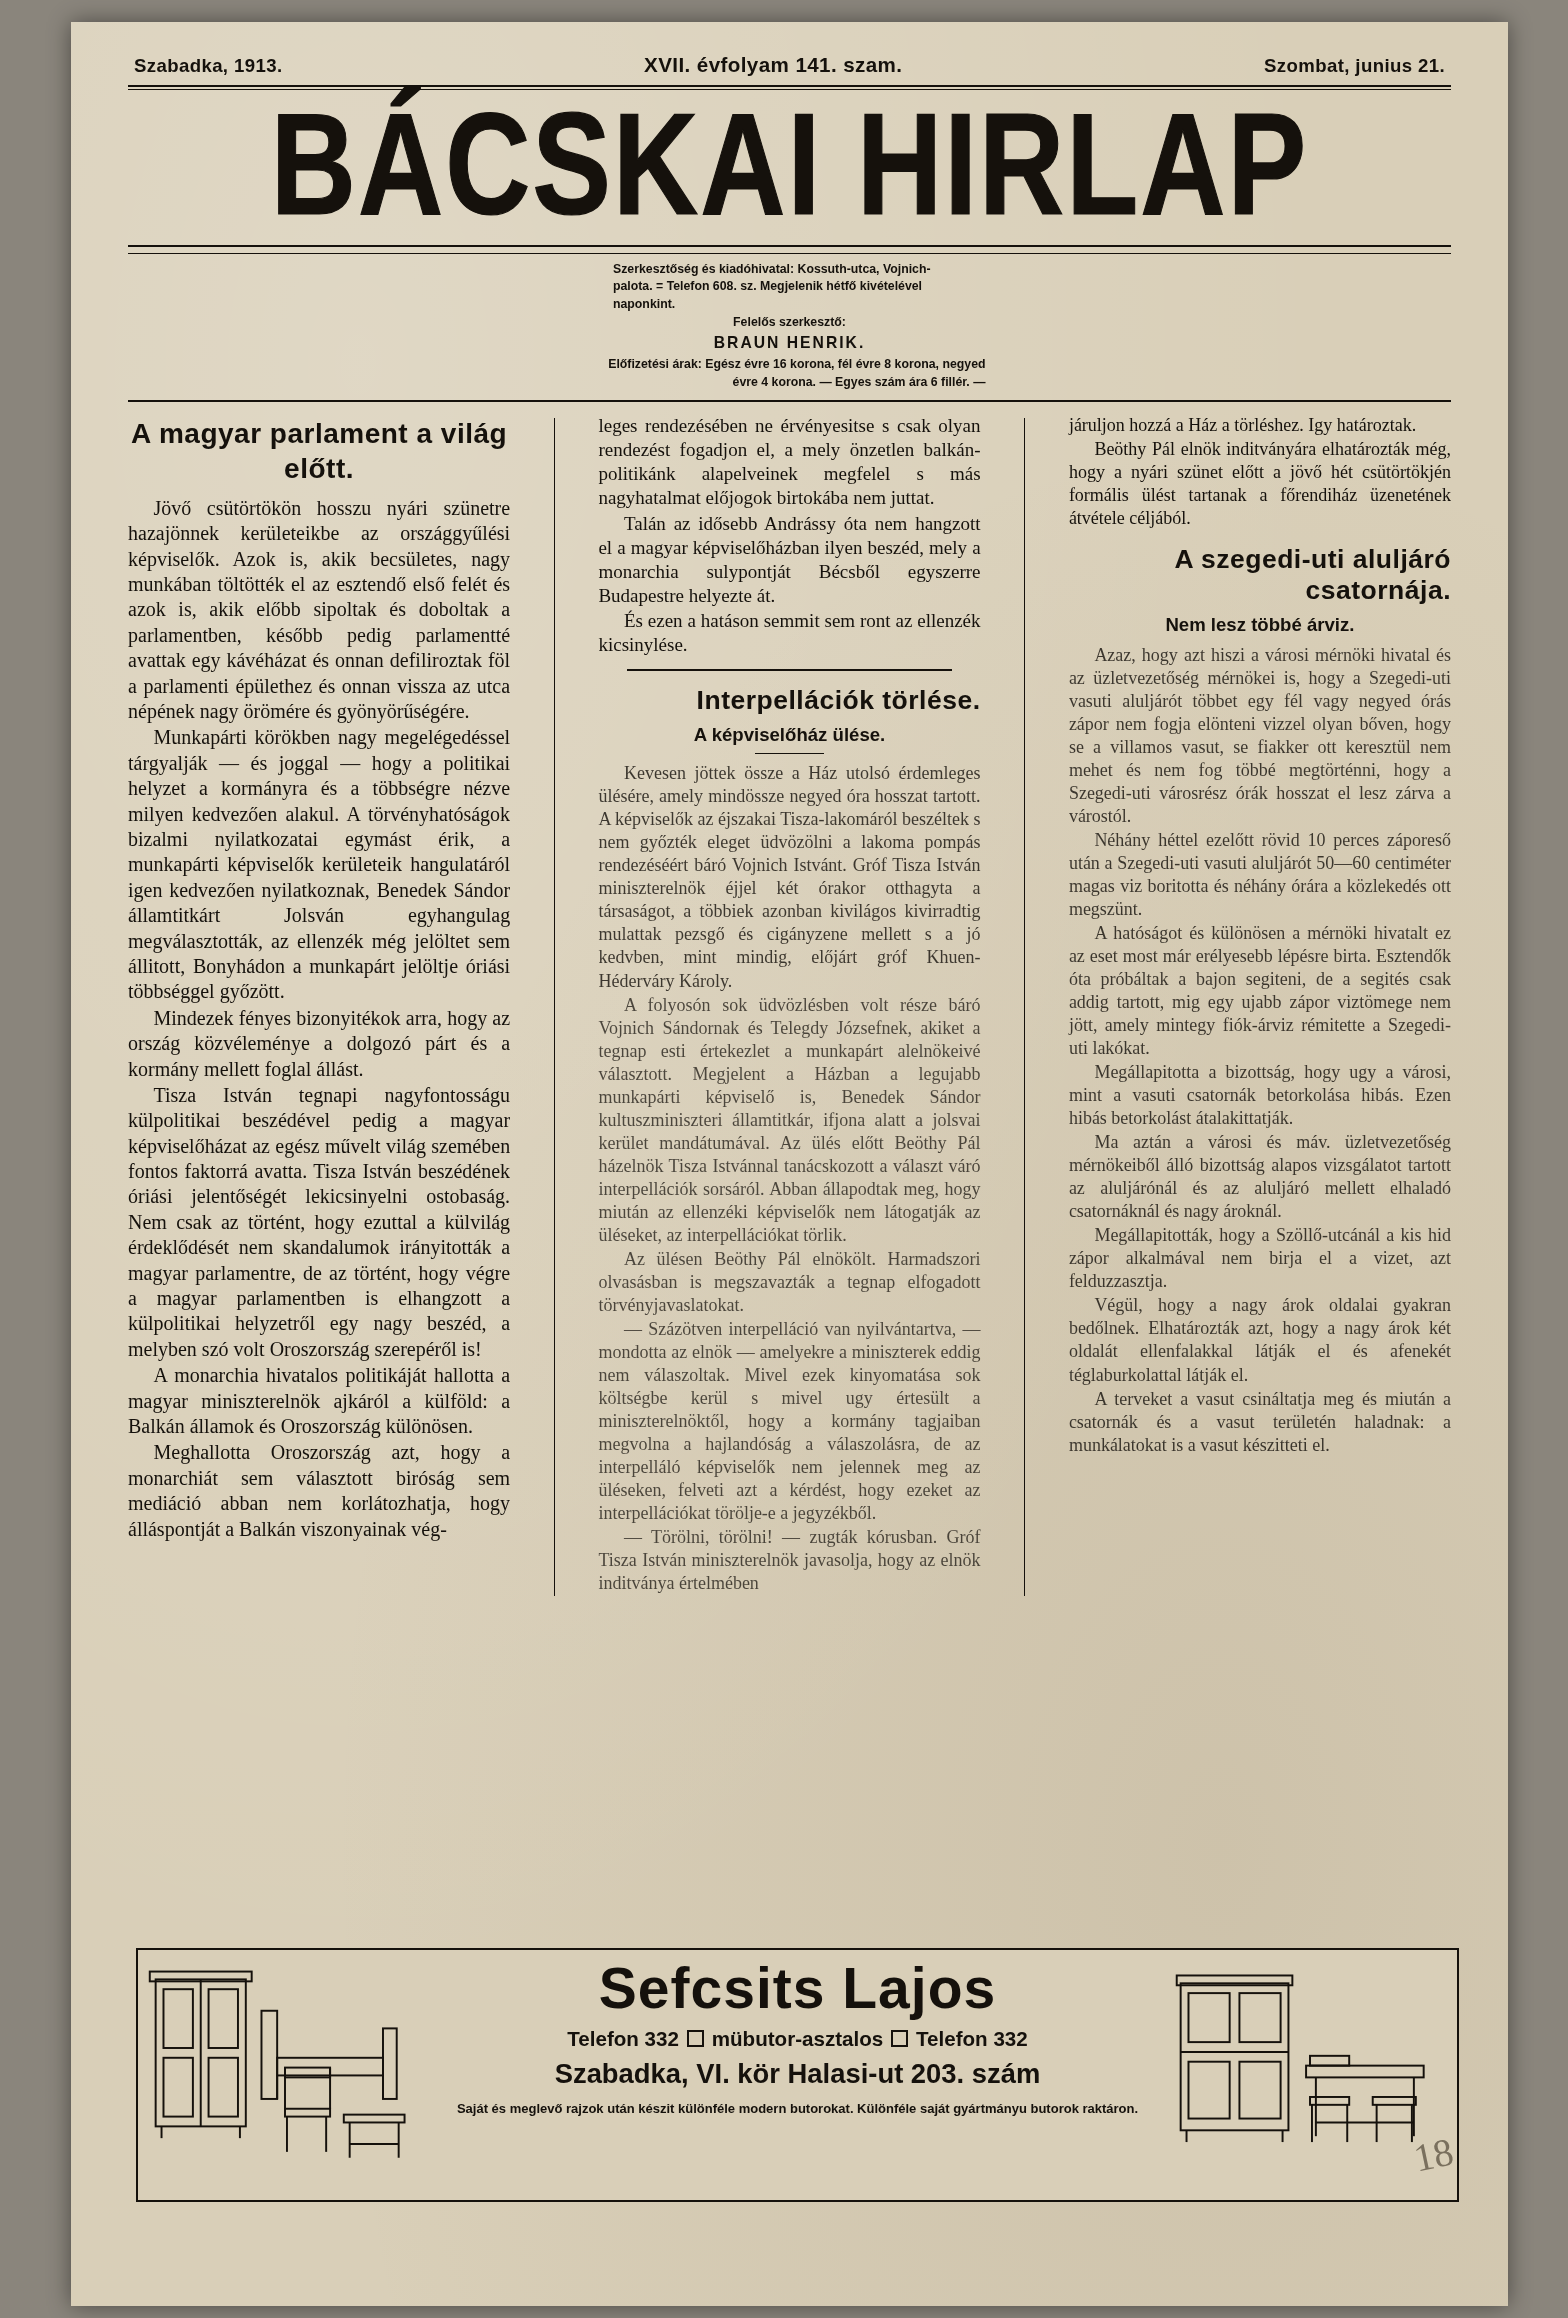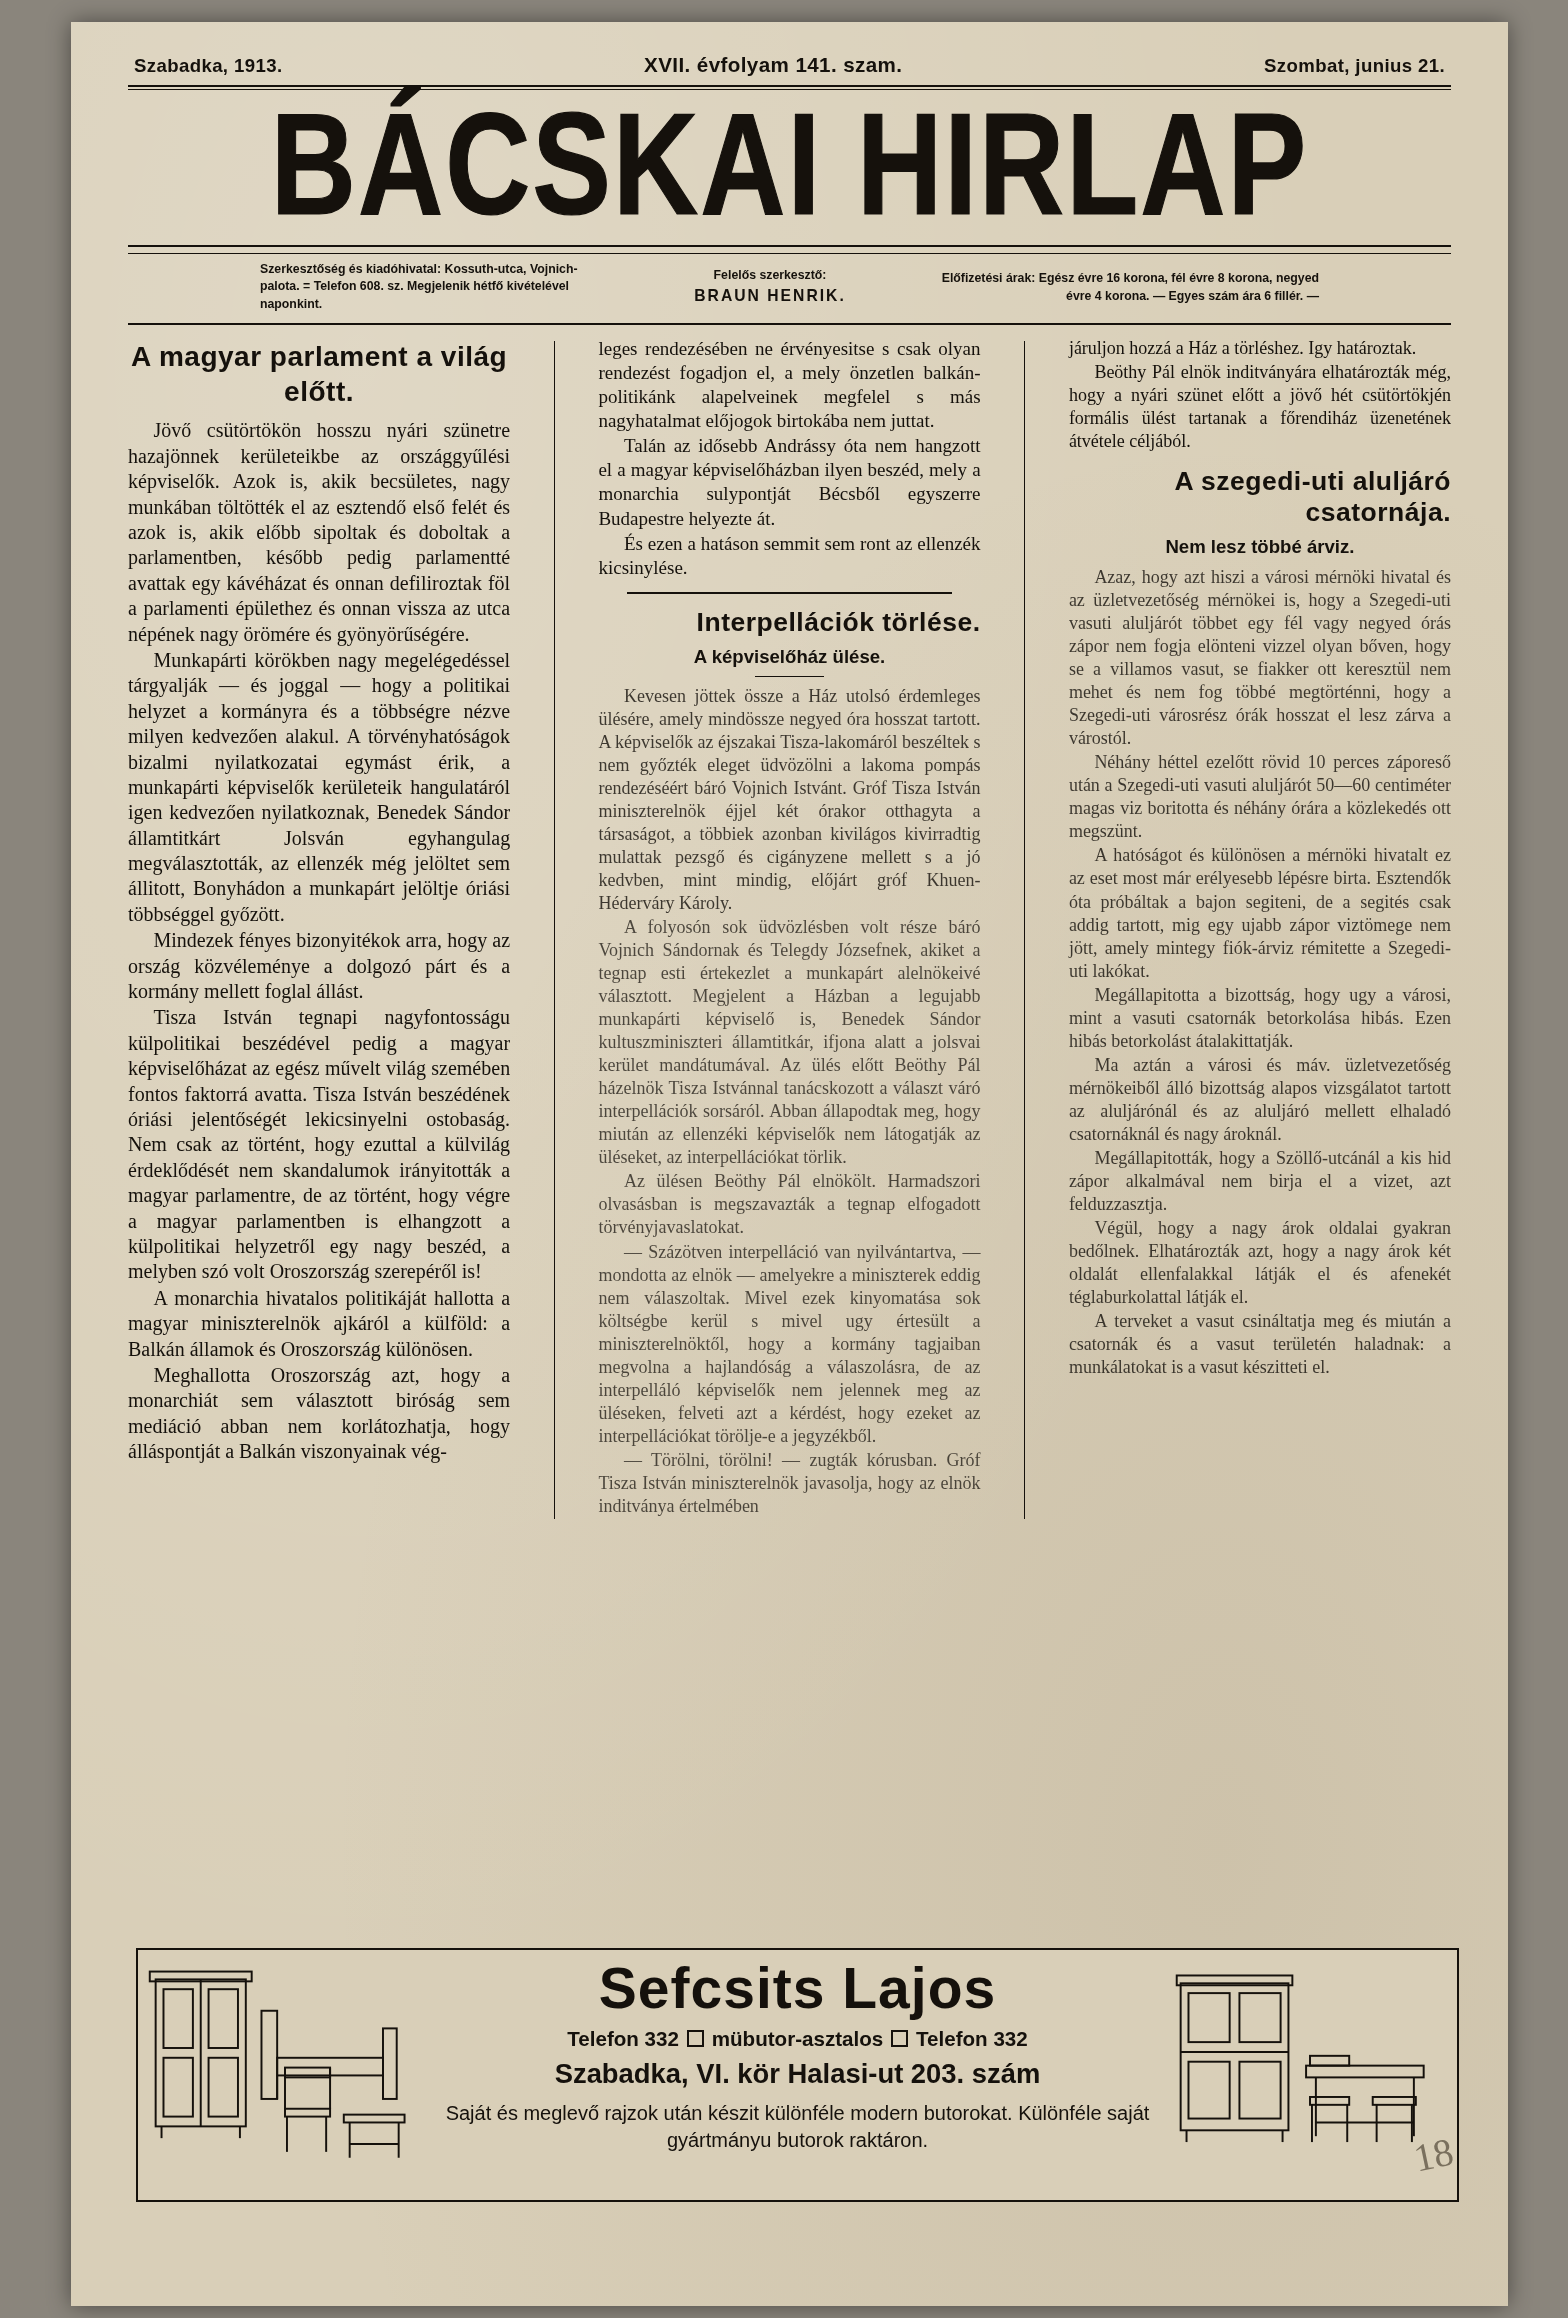--- a/index.html
+++ b/index.html
@@ -37,24 +37,24 @@
     line-height:0.95;
     letter-spacing:2px;
     margin:3.9px 0 5.9px 0;
     -webkit-text-stroke:1px #15110c;
     transform:scaleY(1.22);
     transform-origin:center top;
     height:120px;
   }
   .rule-after-title{border-top:2px solid #15110c;margin:29px 0 0 0;}
   .colophon{
-    display:flex;justify-content:center;align-items:center;
+    display:flex;justify-content:flex-start;align-items:center;
     border-top:1px solid #15110c;border-bottom:2.9px solid #15110c;
     padding:6.9px 3.9px 8.8px 3.9px;margin-top:5.9px;
-    font-family:"Liberation Sans", sans-serif;font-size:12.3px;font-weight:bold;
+    font-family:"Liberation Sans", sans-serif;font-size:12.3px;font-weight:bold;flex-direction:column;
   }
   .colophon .box{text-align:center;line-height:1.45;}
   .colophon .box.left{text-align:left;width:353px;}
   .colophon .box.mid{width:314px;}
   .colophon .box.right{text-align:right;width:392px;line-height:1.5;}
   .colophon .ed{font-size:15.7px;letter-spacing:2px;}
 
   
   .cols{display:flex;margin-top:11.8px;gap:26px;}
   .col{width:408px;padding:0 11.8px;text-align:justify;}
@@ -97,21 +97,21 @@
   .ad .artl,.ad .artr{width:294px;position:relative;}
   .ad .mid{flex:1;text-align:center;padding-top:9.8px;}
   .ad .brand{
     font-family:"Liberation Sans", sans-serif;font-weight:bold;font-size:57px;
     letter-spacing:1px;line-height:1;margin-bottom:9.8px;
   }
   .ad .line2{font-family:"Liberation Sans", sans-serif;font-weight:bold;font-size:20.6px;
     display:flex;justify-content:center;align-items:center;gap:8px;margin-bottom:7.8px;}
   .ad .sq{display:inline-block;width:12.7px;height:12.7px;border:2px solid #15110c;}
   .ad .addr{font-family:"Liberation Sans", sans-serif;font-weight:bold;font-size:27.4px;margin-bottom:9.8px;}
-  .ad .foot{font-family:"Liberation Sans", sans-serif;font-weight:normal;font-size:20px;line-height:1.35;}
+  .ad .foot{font-family:"Liberation Sans", sans-serif;font-weight:bold;font-size:13px;line-height:1.35;}
   .pencil{position:absolute;right:5.9px;bottom:25.5px;font-size:39px;color:#5b5140;
     font-family:"Liberation Serif",serif;transform:rotate(-12deg);opacity:.75;}
   svg{display:block;}
 </style>
 </head>
 <body>
 
 <div class="page">
   <div class="inner">
 

